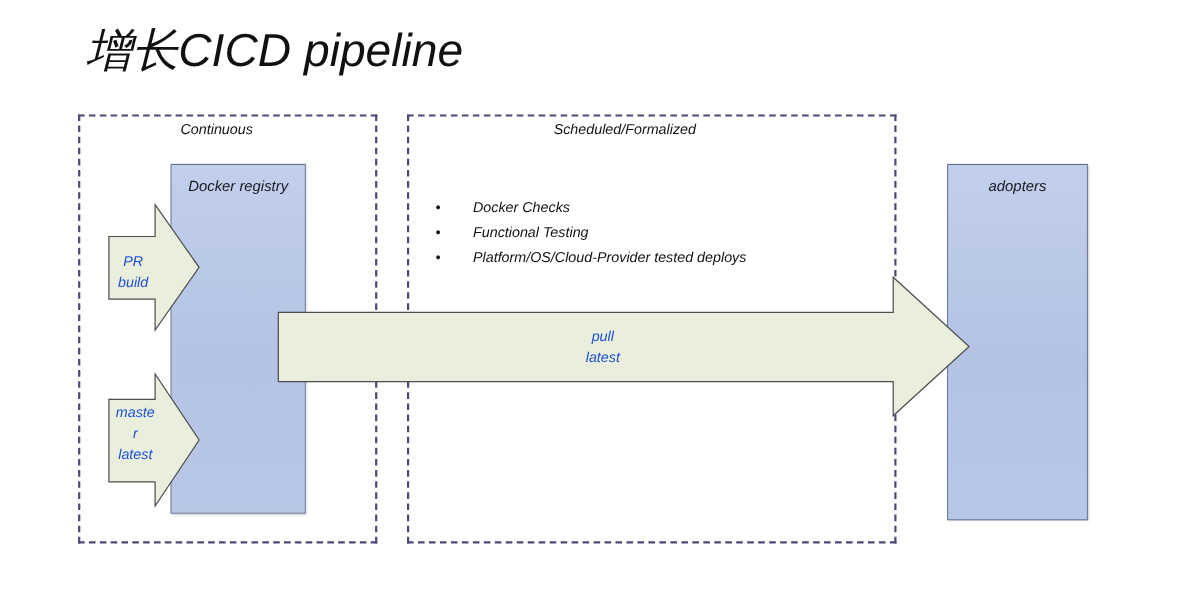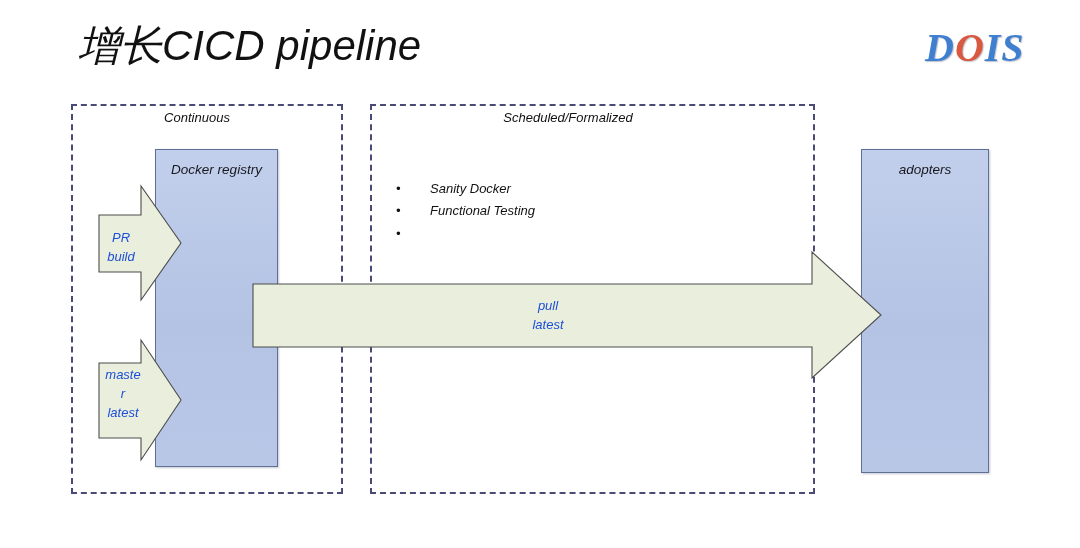--- a/index.html
+++ b/index.html
@@ -124,49 +124,47 @@
     white-space: pre-line;
   }
 </style>
 </head>
 <body>
 
 <div id="slide">
 
   <div id="title">增长CICD pipeline</div>
 
-  <div id="logo">
-    <span style="color:#3f7fd0">D</span><span style="color:#d8593f">O</span><span style="color:#3f7fd0">I</span><span style="color:#3f7fd0">S</span>
-  </div>
 
   <div class="phase-box" style="left:71px; top:104px; width:272px; height:390px;"></div>
   <div class="phase-label" style="left:197px; top:110px;">Continuous</div>
 
   <div class="phase-box" style="left:370px; top:104px; width:445px; height:390px;"></div>
   <div class="phase-label" style="left:568px; top:110px;">Scheduled/Formalized</div>
 
   <div class="blue-box" style="left:861px; top:149px; width:128px; height:324px;">
     <div class="box-label">adopters</div>
   </div>
 
   <div class="blue-box" style="left:155px; top:149px; width:123px; height:318px;">
     <div class="box-label">Docker registry</div>
   </div>
 
   <div id="bullets">
     <div class="bullet-row">
       <span class="bullet-dot">•</span>
-      <span class="bullet-text">Sanity Docker</span>
+      <span class="bullet-text">Docker Checks</span>
     </div>
     <div class="bullet-row">
       <span class="bullet-dot">•</span>
       <span class="bullet-text">Functional  Testing</span>
     </div>
     <div class="bullet-row">
       <span class="bullet-dot">•</span>
+      <span class="bullet-text">Platform/OS/Cloud-Provider  tested deploys</span>
     </div>
   </div>
 
   <svg id="arrow-layer" viewBox="0 0 1080 548">
 
     <polygon class="arrow-shape" points="99,215 141,215 141,186 181,243 141,300 141,272 99,272"></polygon>
 
     <polygon class="arrow-shape" points="99,363 141,363 141,340 181,400 141,460 141,438 99,438"></polygon>
 
     <polygon class="arrow-shape" points="253,284 812,284 812,252 881,315 812,378 812,347 253,347"></polygon>

